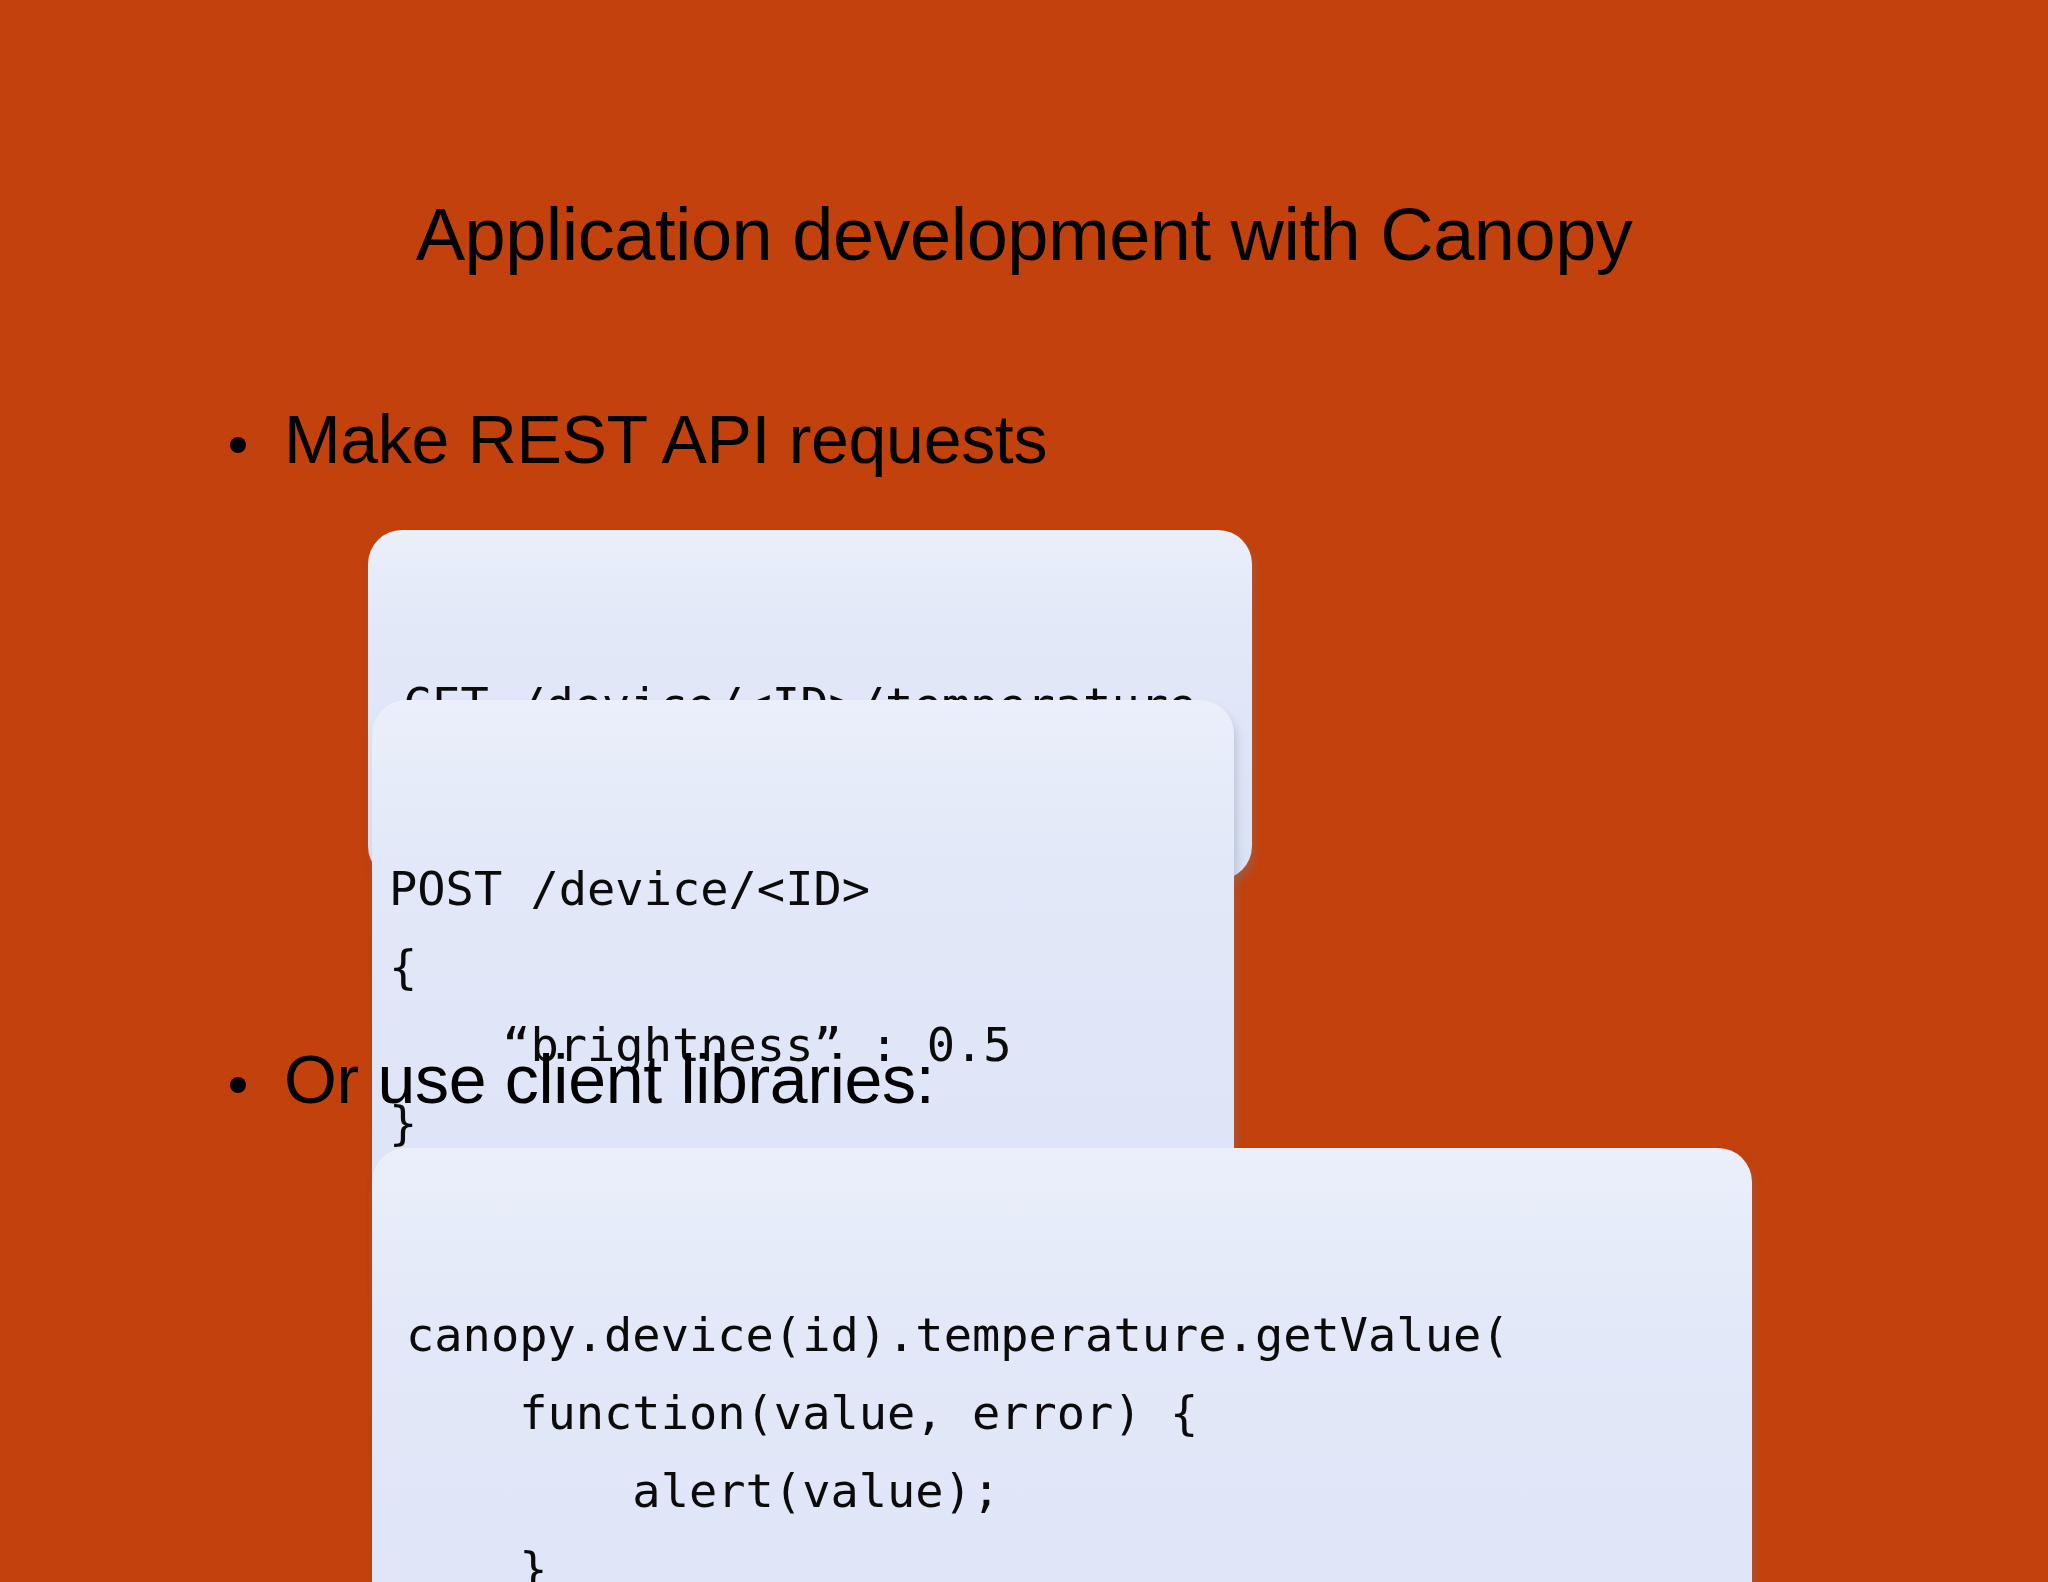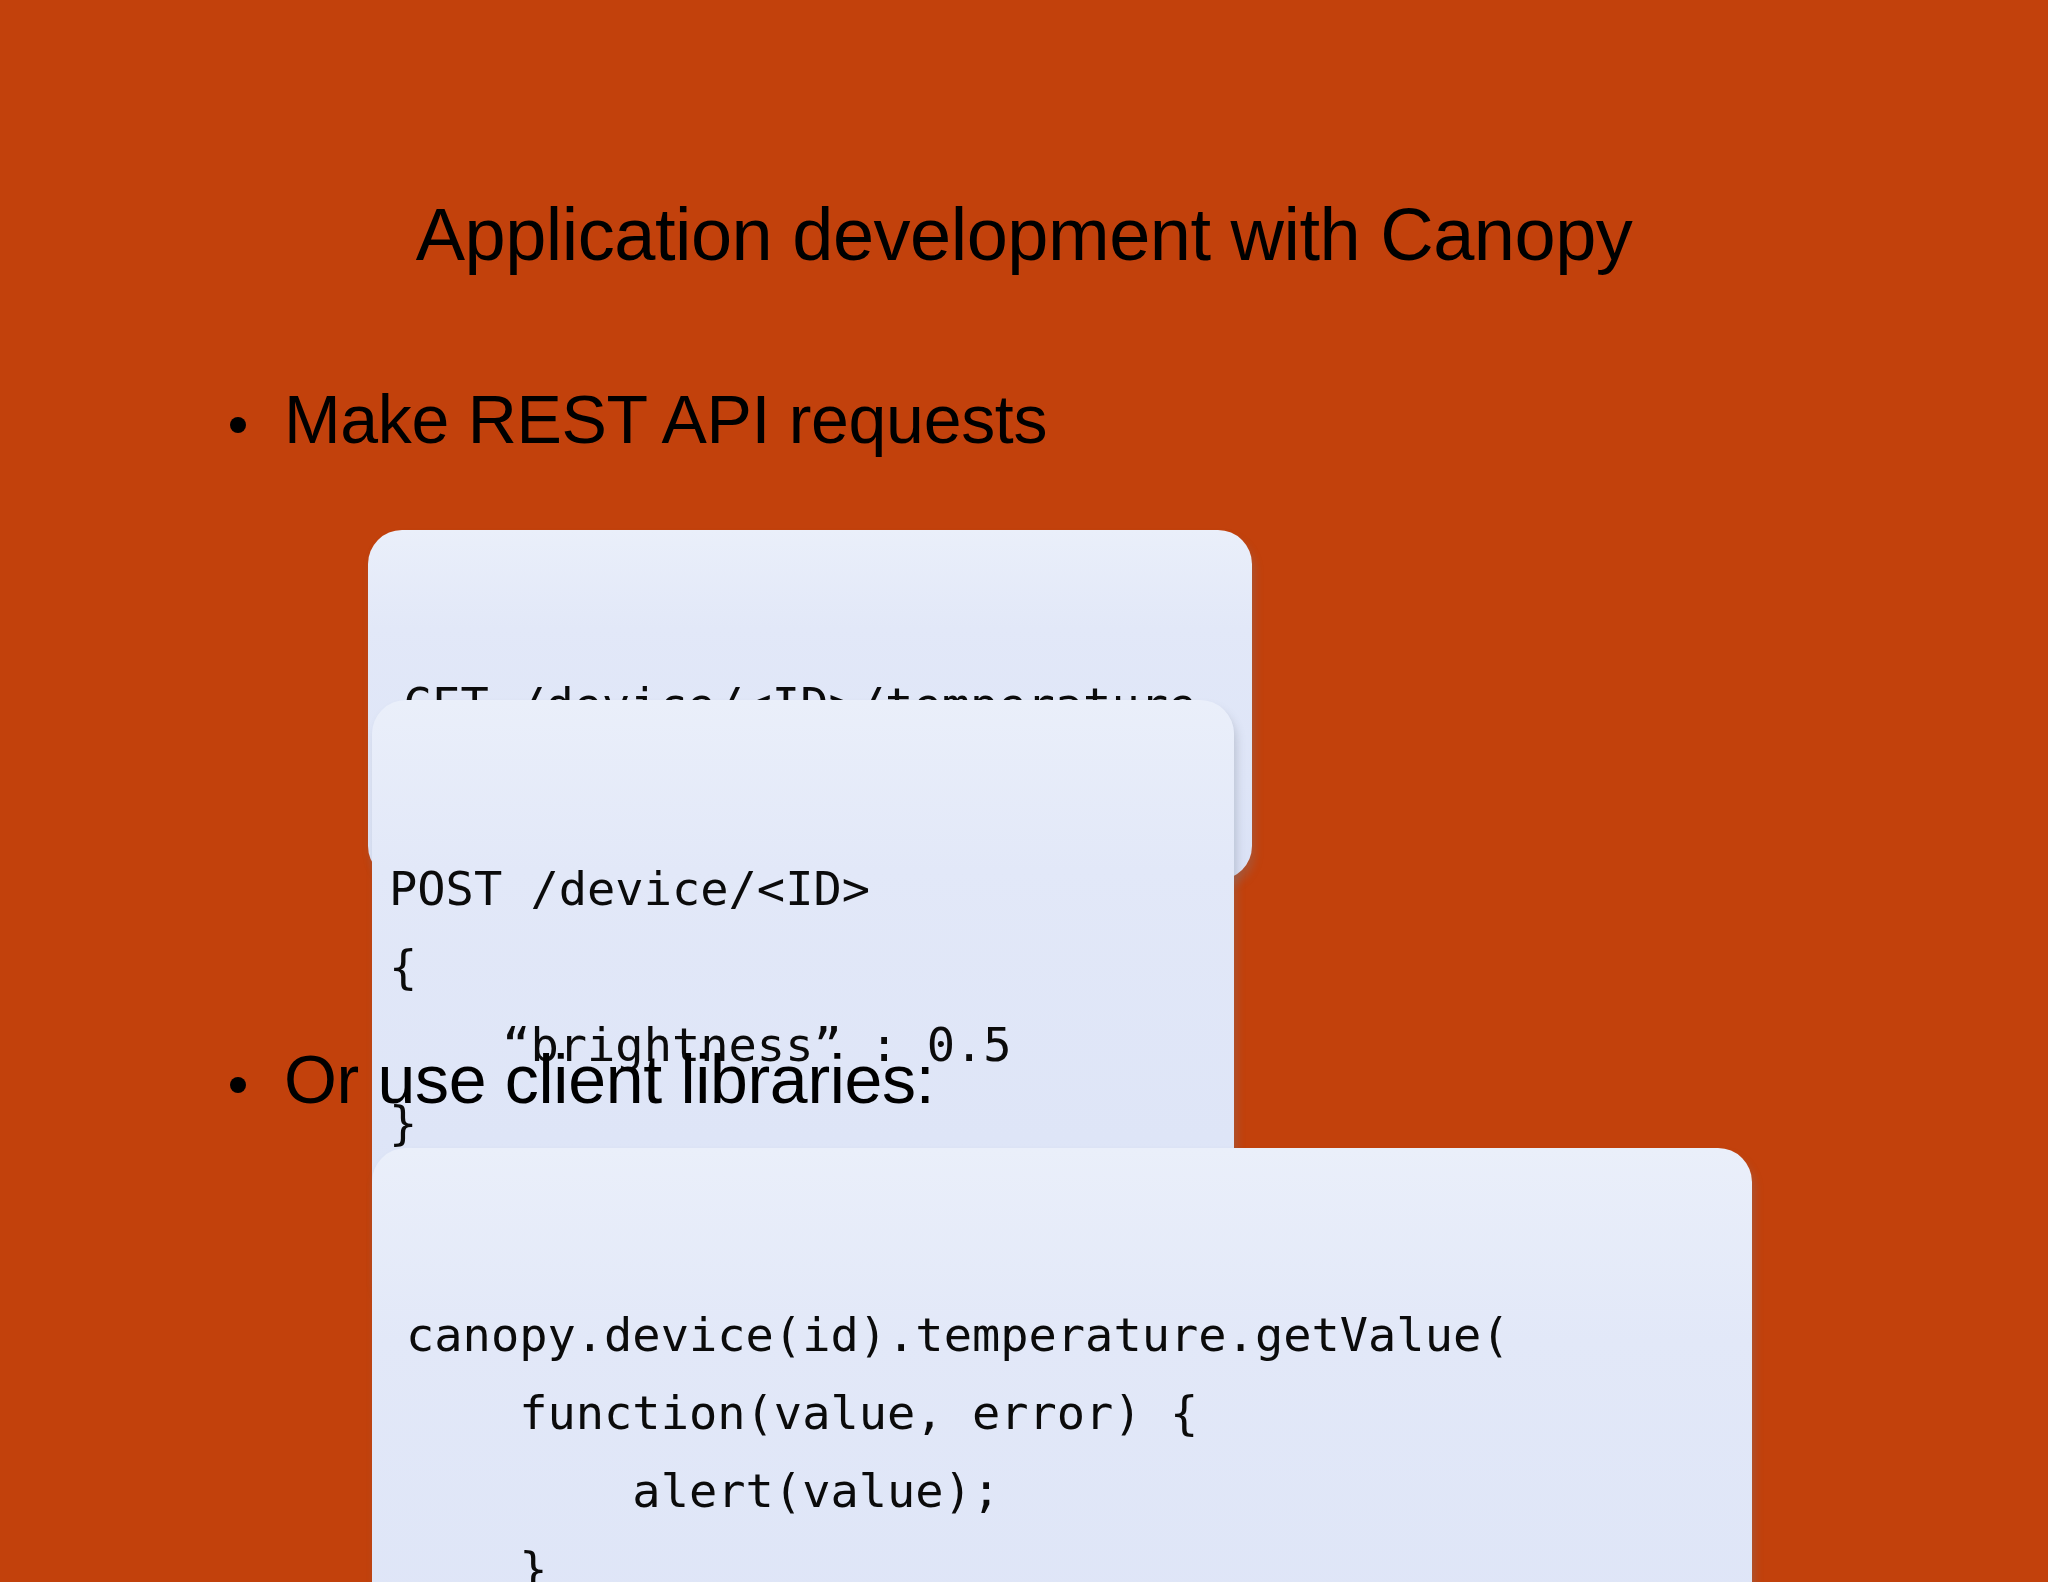--- a/index.html
+++ b/index.html
@@ -56,21 +56,21 @@
   .bullet-row .dot {
     display: inline-block;
     width: 16px;
     height: 16px;
     border-radius: 50%;
     background: #000000;
     margin-top: 32px;
     margin-right: 38px;
     flex: 0 0 auto;
   }
-  #bullet-1 { left: 230px; top: 385px; }
+  #bullet-1 { left: 230px; top: 405px; }
   #bullet-2 { left: 230px; top: 1045px; }
 
   
   .code-box {
     position: absolute;
     box-sizing: border-box;
     background: linear-gradient(to bottom, #eaeffa 0%, #e2e8f8 28%, #dee5f7 72%, #dae2f6 100%);
     border-radius: 34px;
     box-shadow: 3px 7px 9px rgba(120,126,140,0.30);
     font-family: "Liberation Mono", "DejaVu Sans Mono", monospace;

